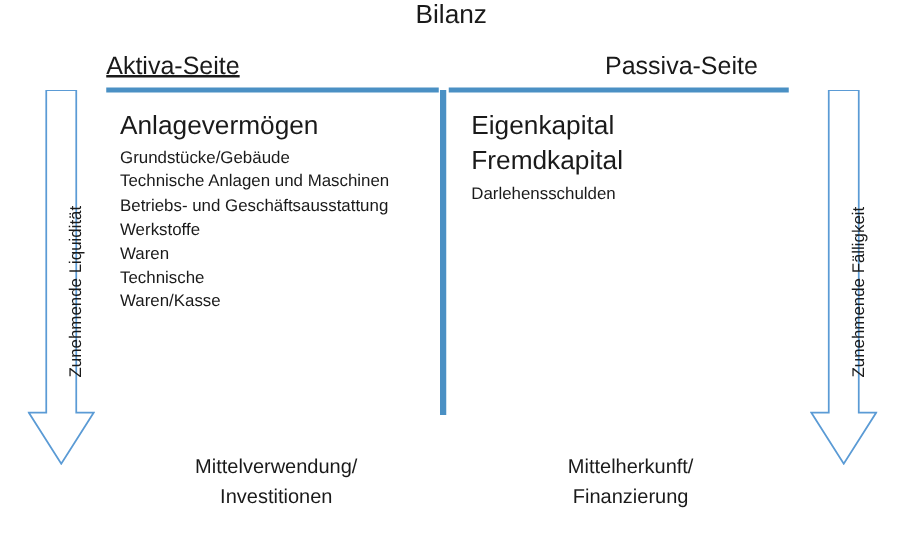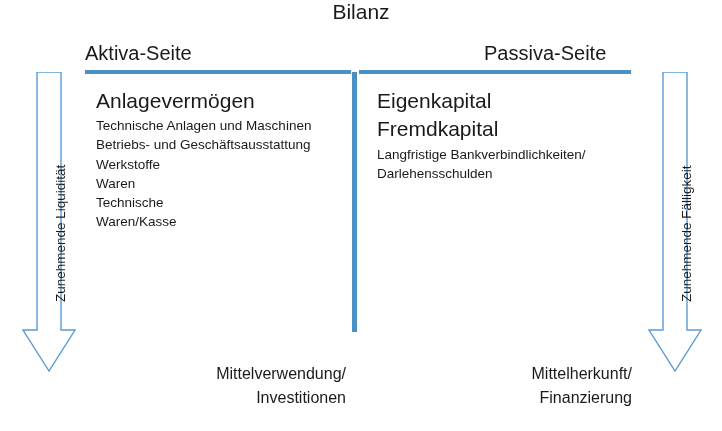--- a/index.html
+++ b/index.html
@@ -33,20 +33,21 @@
 
   
   .heading {
     position: absolute;
     font-size: 20px;
     color: #1a1a1a;
   }
   .heading-left {
     top: 42px;
     left: 85px;
+    text-decoration: underline;
   }
   .heading-right {
     top: 42px;
     left: 484px;
   }
 
   
   .rule {
     position: absolute;
     height: 4px;
@@ -99,21 +100,21 @@
     color: #1a1a1a;
     line-height: 1.42;
   }
 
   
   .caption {
     position: absolute;
     font-size: 16px;
     color: #1a1a1a;
     line-height: 1.5;
-    text-align: right;
+    text-align: center;
   }
   .caption-left {
     top: 362px;
     left: 96px;
     width: 250px;
   }
   .caption-right {
     top: 362px;
     left: 377px;
     width: 255px;
@@ -170,33 +171,33 @@
 
   <div class="arrow arrow-right">
     <svg width="54" height="300" viewBox="0 0 54 300">
       <polygon points="15,0 39,0 39,258 53,258 27,299 1,258 15,258" fill="#ffffff" stroke="#5b9bd5" stroke-width="1.4"></polygon>
     </svg>
   </div>
   <div class="arrow-label arrow-label-right">Zunehmende Fälligkeit</div>
 
   <div class="block block-aktiva">
     <div class="block-head">Anlagevermögen</div>
+    <div class="block-item">Grundstücke/Gebäude</div>
     <div class="block-item">Technische Anlagen und Maschinen</div>
     <div class="block-item">Betriebs- und Geschäftsausstattung</div>
 
     <div class="block-item">Werkstoffe</div>
     <div class="block-item">Waren</div>
     <div class="block-item">Technische</div>
     <div class="block-item">Waren/Kasse</div>
   </div>
 
   <div class="block block-passiva">
     <div class="block-head">Eigenkapital</div>
 
     <div class="block-head second">Fremdkapital</div>
-    <div class="block-item">Langfristige Bankverbindlichkeiten/</div>
     <div class="block-item">Darlehensschulden</div>
   </div>
 
   <div class="caption caption-left">Mittelverwendung/<br>Investitionen</div>
   <div class="caption caption-right">Mittelherkunft/<br>Finanzierung</div>
 
 </div>
 
 </body></html>

